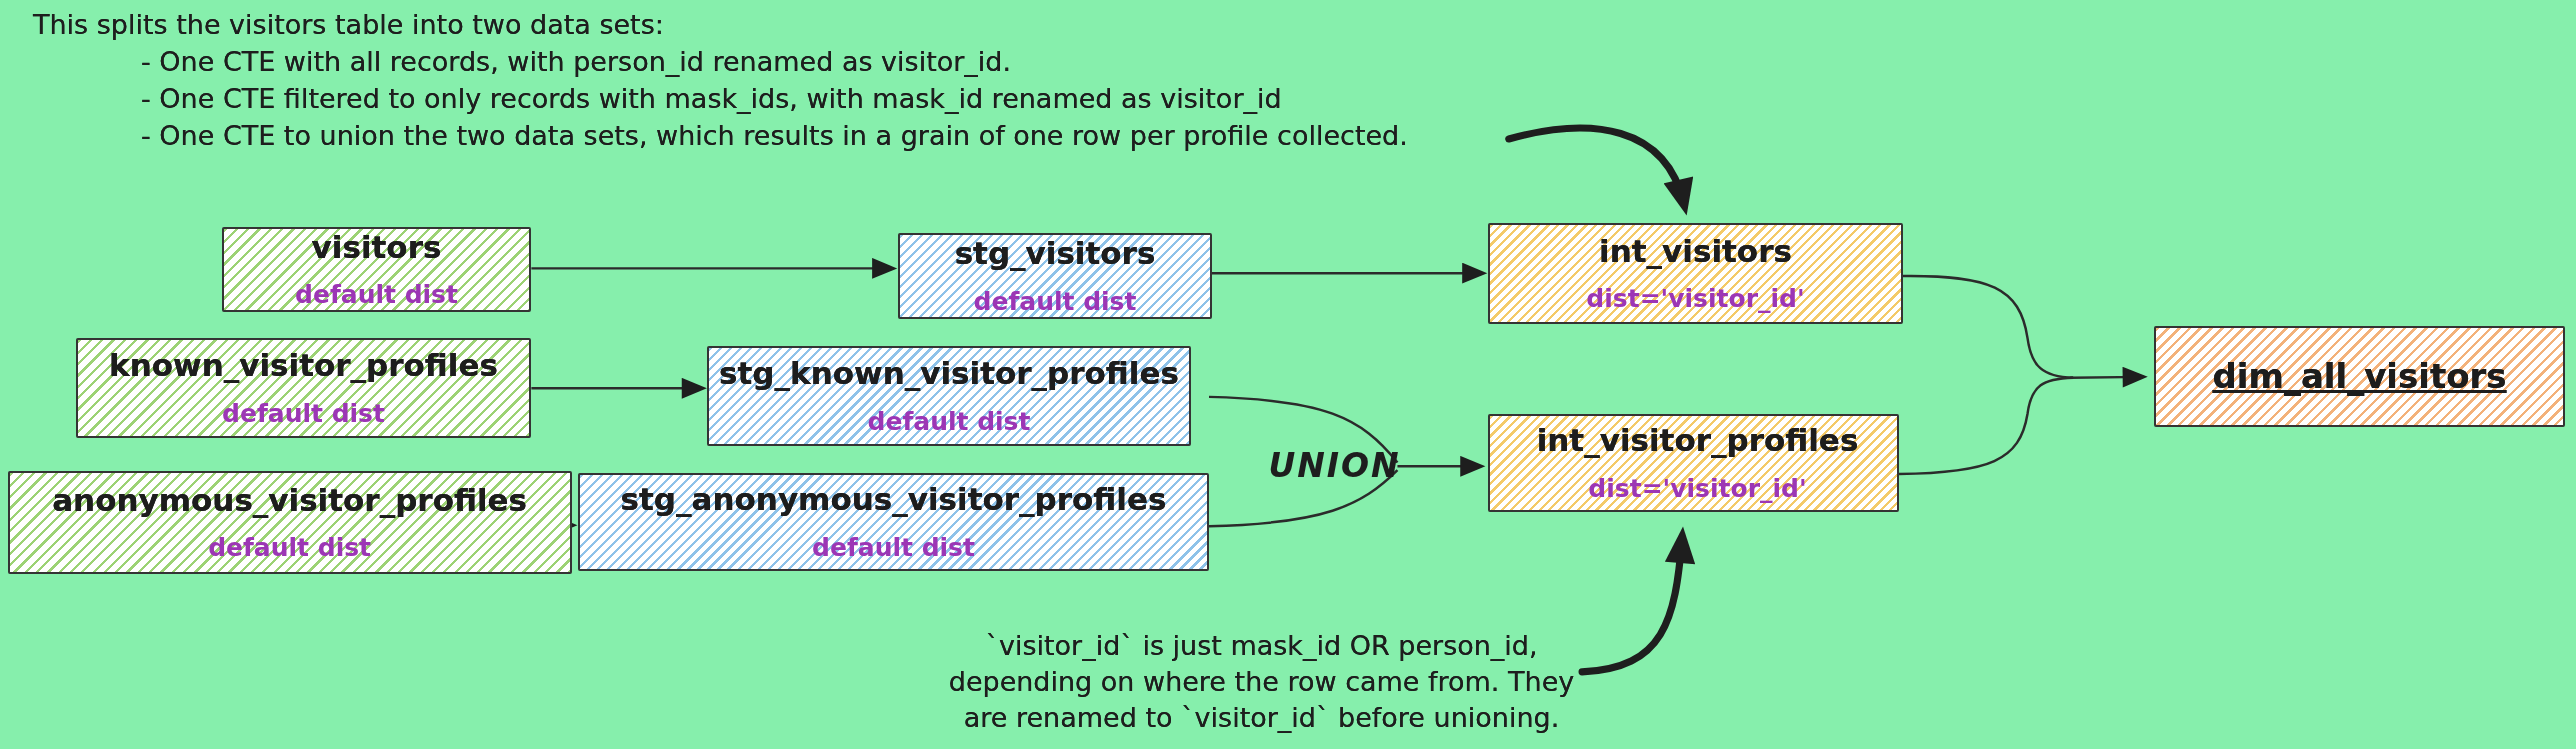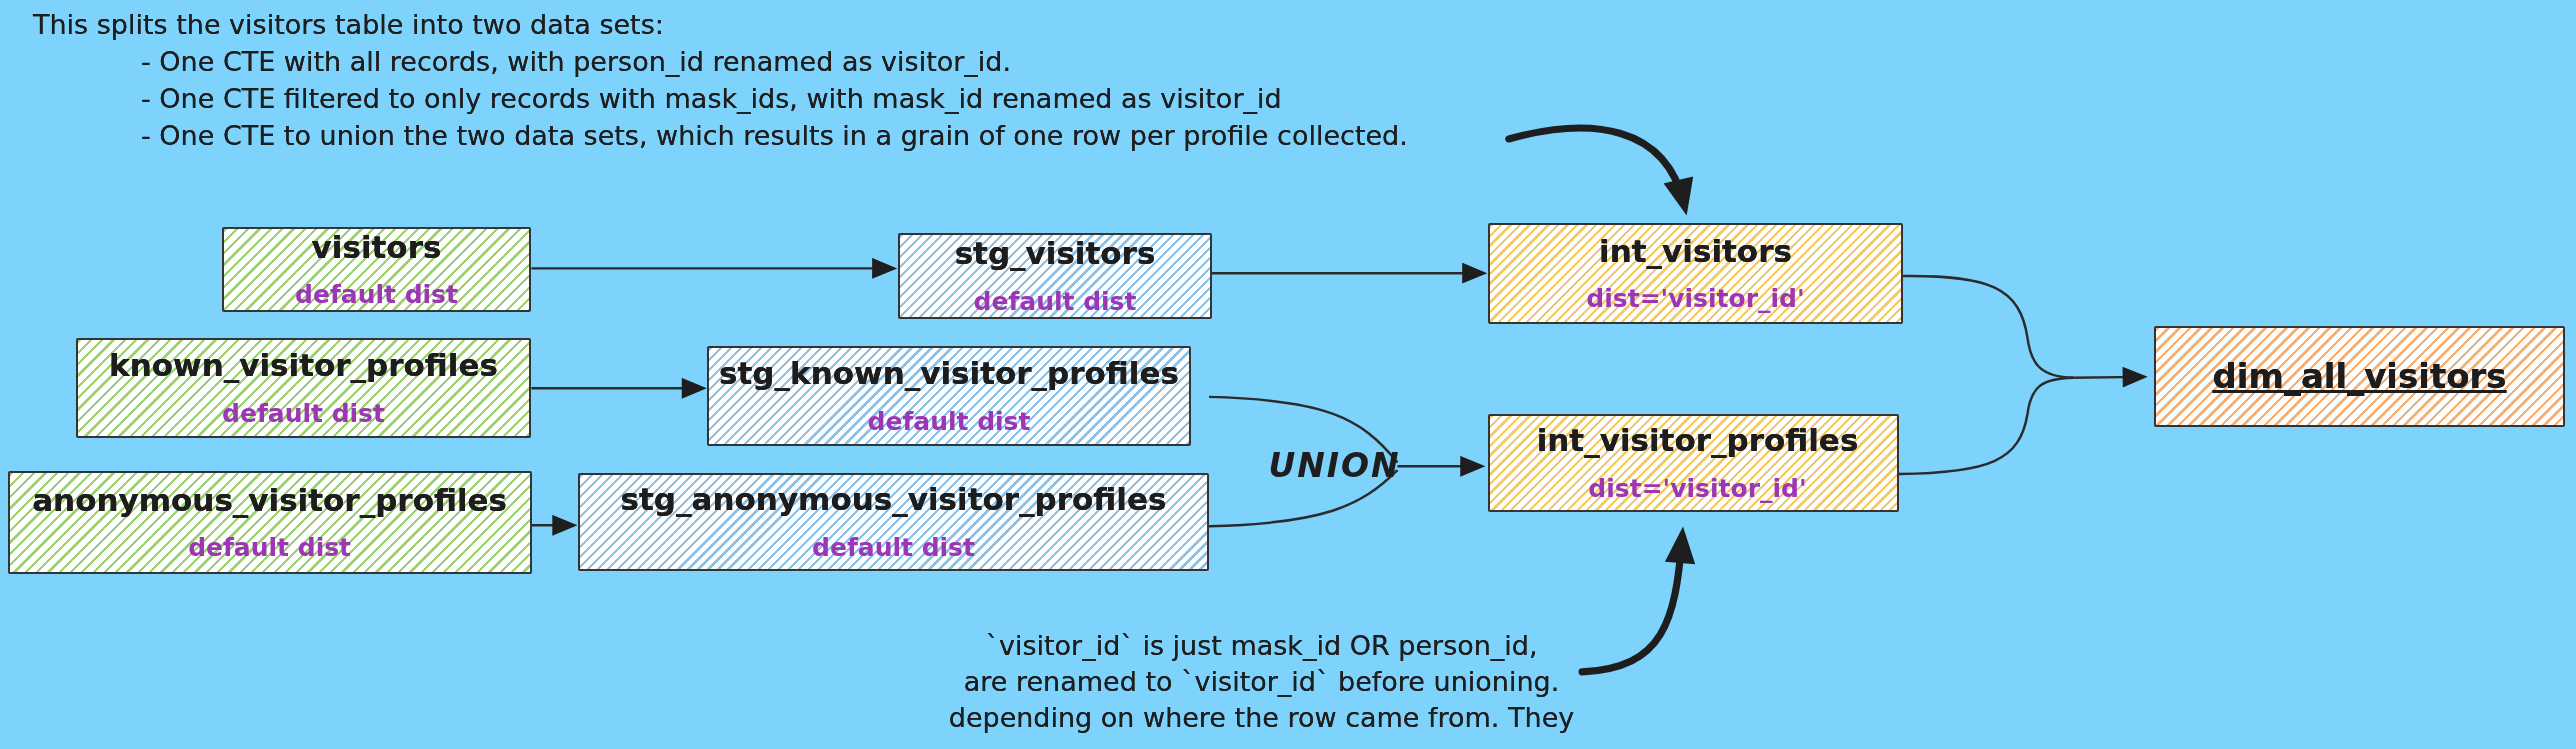--- a/index.html
+++ b/index.html
@@ -1,19 +1,19 @@
 <!DOCTYPE html>
 <html style="font-size:15.2px"><head>
 <meta charset="utf-8">
 <style>
   html,body{margin:0;padding:0;background:#ffffff;}
   #canvas{
     position:relative;
     width:2576px;height:749px;
-    background:#7dd3fc;
+    background:#86efac;
     font-family:"DejaVu Sans", sans-serif;
     color:#1e1e1e;
     overflow:hidden;
   }
   #edge-layer{position:absolute;left:0;top:0;width:2576px;height:749px;}
   .edge{fill:none;stroke:#2b2b2b;stroke-width:2.6;}
   .edge-thick{fill:none;stroke:#1e1e1e;stroke-width:7.5;stroke-linecap:round;}
   .node{
     position:absolute;
     box-sizing:border-box;
@@ -86,34 +86,34 @@
       <div class="note-line">This splits the visitors table into two data sets:</div>
       <div class="note-line indent">- One CTE with all records, with person_id renamed as visitor_id.</div>
       <div class="note-line indent">- One CTE filtered to only records with mask_ids, with mask_id renamed as visitor_id</div>
       <div class="note-line indent">- One CTE to union the two data sets, which results in a grain of one row per profile collected.</div>
     </div>
 
   <div id="union-label">UNION</div>
 
   <div id="note-bottom">
       <div class="note-line">`visitor_id` is just mask_id OR person_id,</div>
+      <div class="note-line">depending on where the row came from. They</div>
       <div class="note-line">are renamed to `visitor_id` before unioning.</div>
-      <div class="note-line">depending on where the row came from. They</div>
     </div>
 
   <div id="nodes-group">
       <div class="node green" style="left: 222px; top: 227px; width: 309px; height: 85px;">
         <div class="title">visitors</div>
         <div class="subtitle">default dist</div>
       </div>
       <div class="node green" style="left: 76px; top: 338px; width: 455px; height: 100px;">
         <div class="title">known_visitor_profiles</div>
         <div class="subtitle">default dist</div>
       </div>
-      <div class="node green" style="left: 7.6px; top: 471px; width: 524px; height: 103px;">
+      <div class="node green" style="left: 7.6px; top: 471px; width: 564px; height: 103px;">
         <div class="title">anonymous_visitor_profiles</div>
         <div class="subtitle">default dist</div>
       </div>
       <div class="node blue" style="left: 898px; top: 233px; width: 314px; height: 86px;">
         <div class="title">stg_visitors</div>
         <div class="subtitle">default dist</div>
       </div>
       <div class="node blue" style="left: 707px; top: 346px; width: 484px; height: 100px;">
         <div class="title">stg_known_visitor_profiles</div>
         <div class="subtitle">default dist</div>

